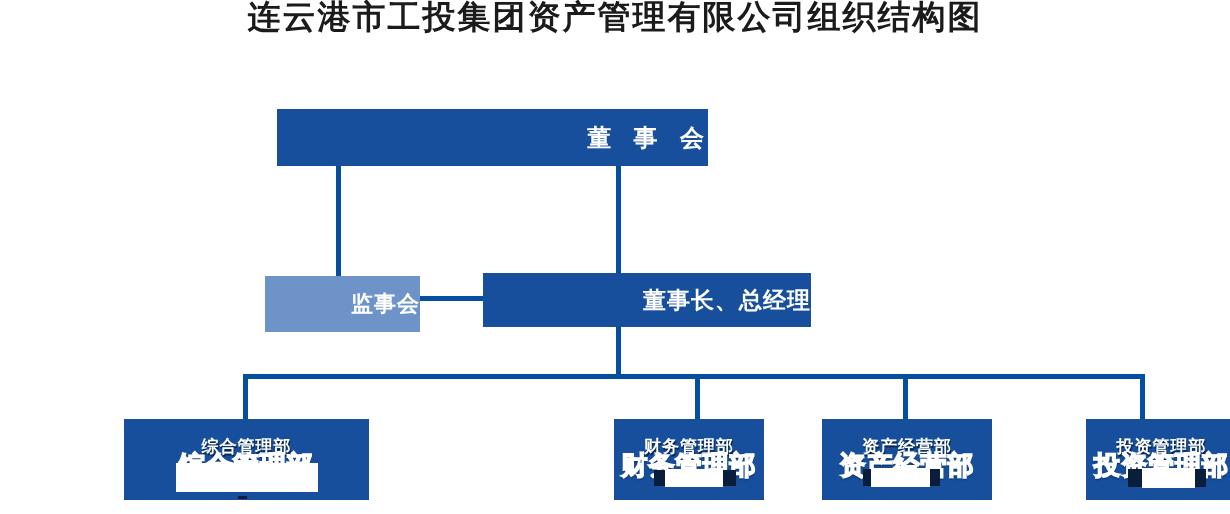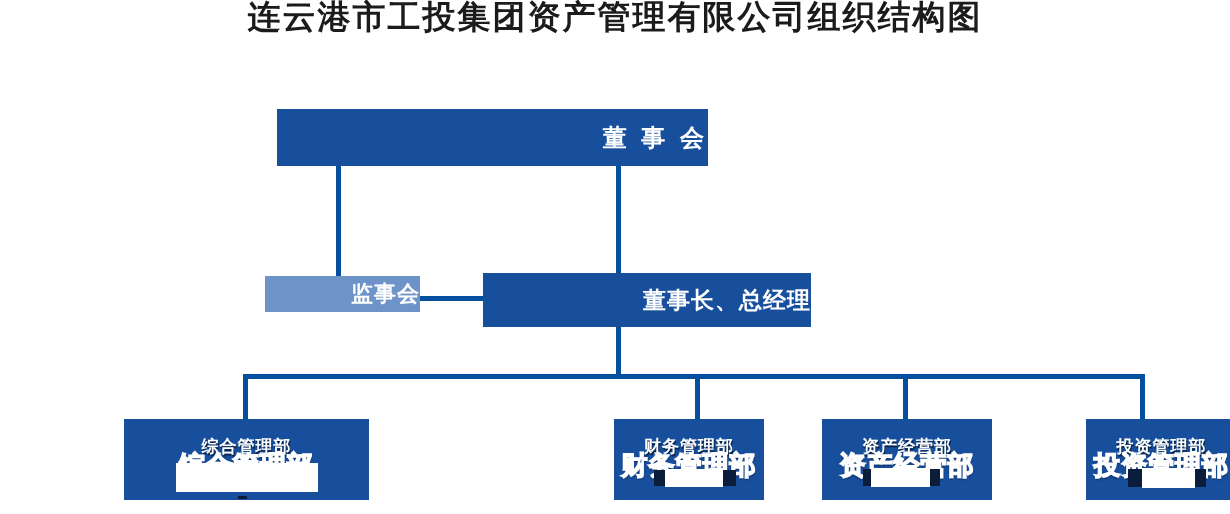--- a/index.html
+++ b/index.html
@@ -1,30 +1,30 @@
 <!DOCTYPE html>
 <html><head>
 <meta charset="utf-8">
 <style>
   html,body{margin:0;padding:0;background:#fff;}
   .stage{
     position:relative;width:1230px;height:514px;overflow:hidden;background:#fff;
-    font-family:Liberation Sans, sans-serif;
+    font-family:Liberation Mono, monospace;
     --primary:#174F9D;--light:#6E93C9;--line:#054FA0;--dark-glitch:#0A1E3C;--title:#1B1B1B;
   }
   .title{
     position:absolute;top:-5px;left:0;width:100%;text-align:center;
     font-size:33px;font-weight:bold;letter-spacing:2px;color:var(--title);
   }
   .node{
     position:absolute;display:flex;align-items:center;justify-content:flex-end;
     color:#fff;font-weight:bold;box-sizing:border-box;
   }
   .node-board{left:277px;top:109px;width:431px;height:57px;background:var(--primary);font-size:24px;letter-spacing:4px;}
-  .node-supervisory{left:265px;top:276px;width:155px;height:36px;background:var(--light);font-size:22px;letter-spacing:1px;}
+  .node-supervisory{left:265px;top:276px;width:155px;height:56px;background:var(--light);font-size:22px;letter-spacing:1px;}
   .node-chairman{left:483px;top:273px;width:328px;height:54px;background:var(--primary);font-size:23px;letter-spacing:1px;}
   .line{position:absolute;background:var(--line);}
   .v1{left:336px;top:166px;width:5px;height:110px;}
   .v2{left:616px;top:166px;width:5px;height:107px;}
   .h1{left:420px;top:296px;width:63px;height:5px;}
   .v3{left:616px;top:327px;width:5px;height:47px;}
   .hdist{left:243px;top:374px;width:902px;height:5px;}
   .d1{left:243px;top:374px;width:5px;height:45px;}
   .d2{left:695px;top:374px;width:5px;height:45px;}
   .d3{left:903px;top:374px;width:5px;height:45px;}

